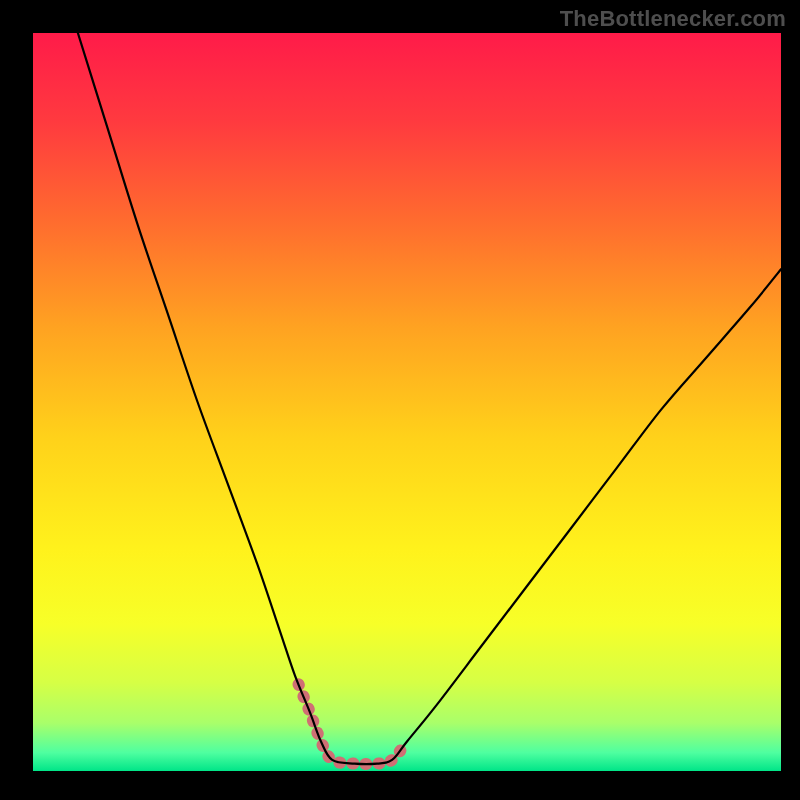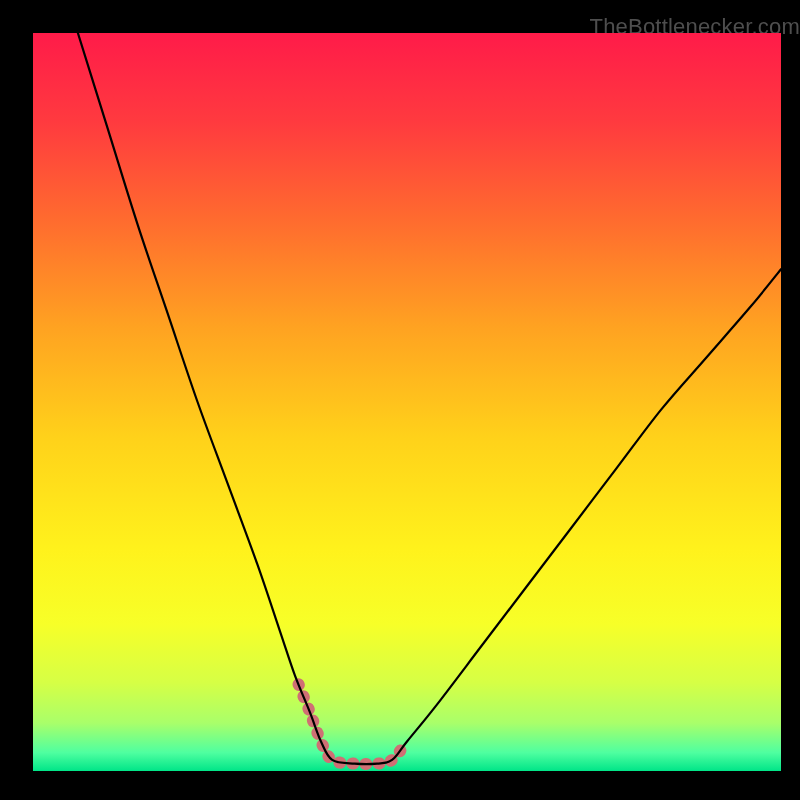--- a/index.html
+++ b/index.html
@@ -20,26 +20,25 @@
     position: absolute;
     
     left: 33px;
     top: 33px;
     width: 748px;
     height: 738px;
   }
   .watermark {
     position: absolute;
     top: 6px;
-    right: 0;
+    right: 14px;
     color: #4e4e4e;
     font-size: 22px;
     letter-spacing: 0.2px;
-    font-weight: 400;
-    margin-top: 8px;
+    font-weight: 700;
   }
   svg { display: block; }
 </style>
 </head>
 <body>
 
 <div class="frame">
 
   <div class="watermark">TheBottlenecker.com</div>
 

